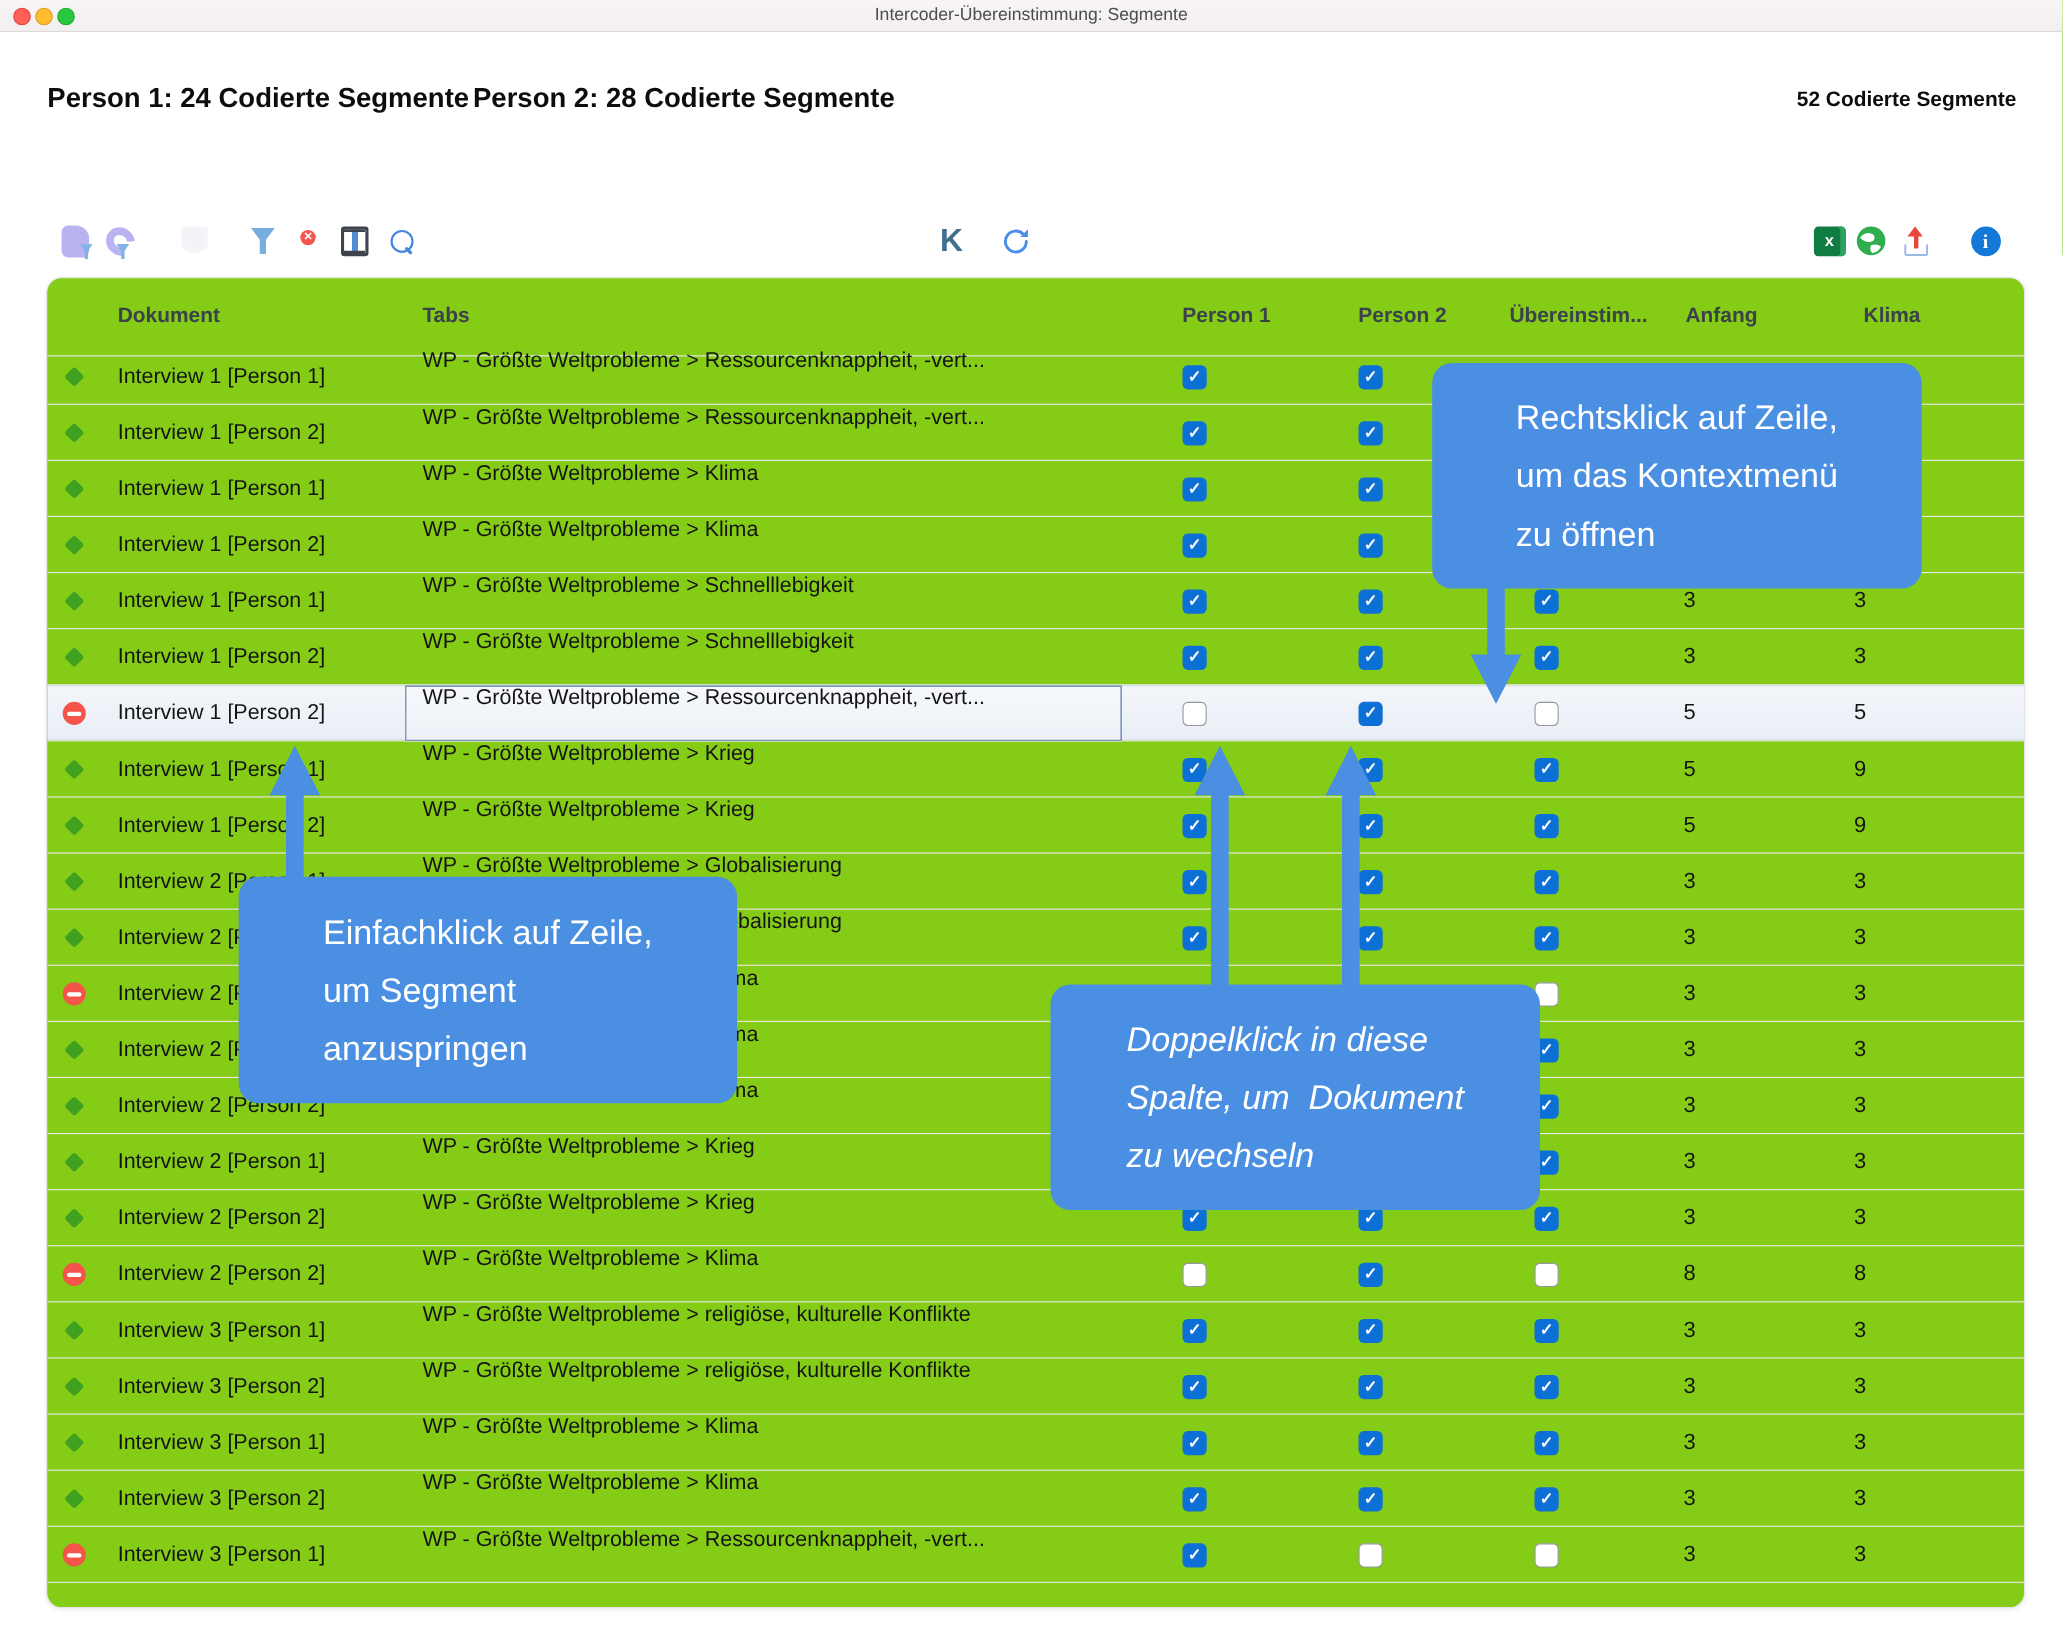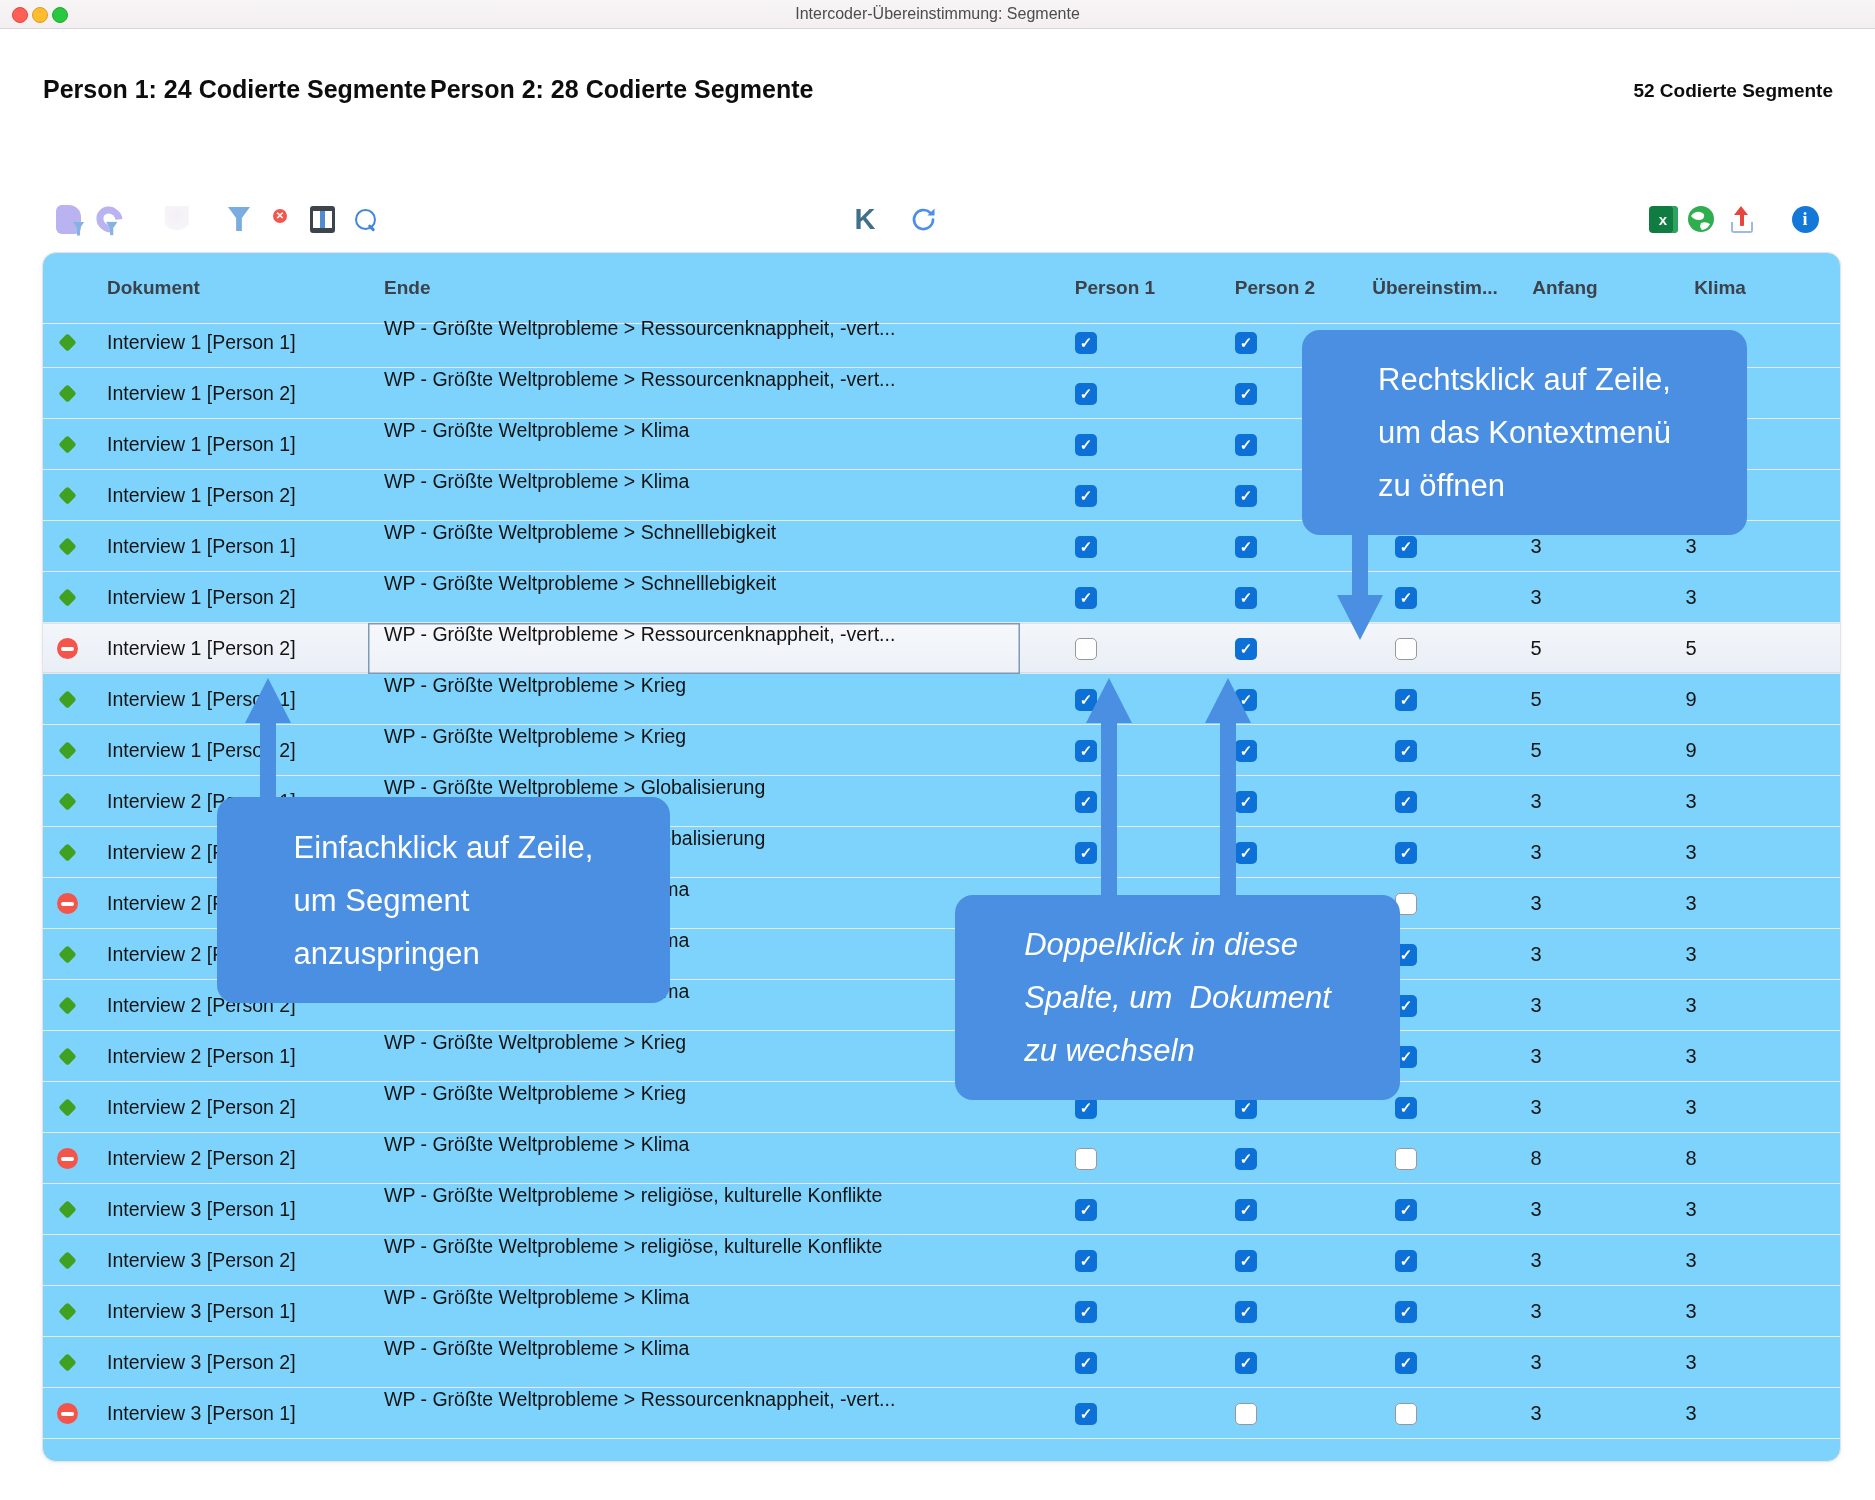--- a/index.html
+++ b/index.html
@@ -65,21 +65,21 @@
   .upload .tray{position:absolute;left:2px;bottom:0;width:18px;height:9px;
     border:2.5px solid #9db9ea;border-top:none;border-radius:0 0 3px 3px;}
   .upload .stem{position:absolute;left:10.5px;top:7px;width:4px;height:13px;background:#e8453c;border-radius:1px;}
   .upload .head{position:absolute;left:5px;top:0;width:0;height:0;
     border-left:7.5px solid transparent;border-right:7.5px solid transparent;border-bottom:9px solid #e8453c;}
   .info-icon{width:27px;height:27px;border-radius:50%;background:#1478d8;color:#fff;
     font-family:"Liberation Serif",serif;font-weight:bold;font-size:18px;line-height:27px;text-align:center;}
   
   .table{
     position:absolute;left:42px;top:252px;width:1799px;height:1210px;
-    background:#7dd3fc;border:1px solid #e4e4e6;border-radius:14px;
+    background:#84cc16;border:1px solid #e4e4e6;border-radius:14px;
     box-shadow:0 1px 4px rgba(0,0,0,0.07);box-sizing:border-box;overflow:hidden;
   }
   .thead{position:absolute;left:0;top:0;width:100%;height:70px;border-bottom:1px solid #ececef;}
   .th{position:absolute;top:0;height:70px;line-height:70px;font-size:19px;font-weight:bold;color:#3b424b;white-space:nowrap;}
   .th.center{transform:translateX(-50%);margin-left:29px;}
   .tbody{position:absolute;left:0;top:64px;width:100%;}
   .row{position:relative;width:100%;height:51px;border-bottom:1px solid #e9e9ec;box-sizing:border-box;}
   .row.sel{background:linear-gradient(180deg,#f3f6fa 0%,#e9eef6 100%);
     box-shadow:inset 0 1px 0 #dbe2ec, inset 0 -1px 0 #d4ddea;}
   .cell{position:absolute;top:0;height:51px;display:flex;align-items:center;font-size:19.5px;color:#141414;white-space:nowrap;}
@@ -188,21 +188,21 @@
     </span>
   </div>
   <div class="tb" style="left:1791px;width:28px;">
     <span class="info-icon">i</span>
   </div>
 </div>
 
 <div class="table">
   <div class="thead">
     <div class="th" style="left:64px;">Dokument</div>
-    <div class="th" style="left:341px;">Ende</div>
+    <div class="th" style="left:341px;">Tabs</div>
     <div class="th center" style="left:1043px;">Person 1</div>
     <div class="th center" style="left:1203px;">Person 2</div>
     <div class="th center" style="left:1363px;">Übereinstim...</div>
     <div class="th center" style="left:1493px;">Anfang</div>
     <div class="th center" style="left:1648px;">Klima</div>
   </div>
   <div class="tbody" id="rows">
       <div class="row">
         <div class="cell c-icon">
           <span class="diamond"></span>

